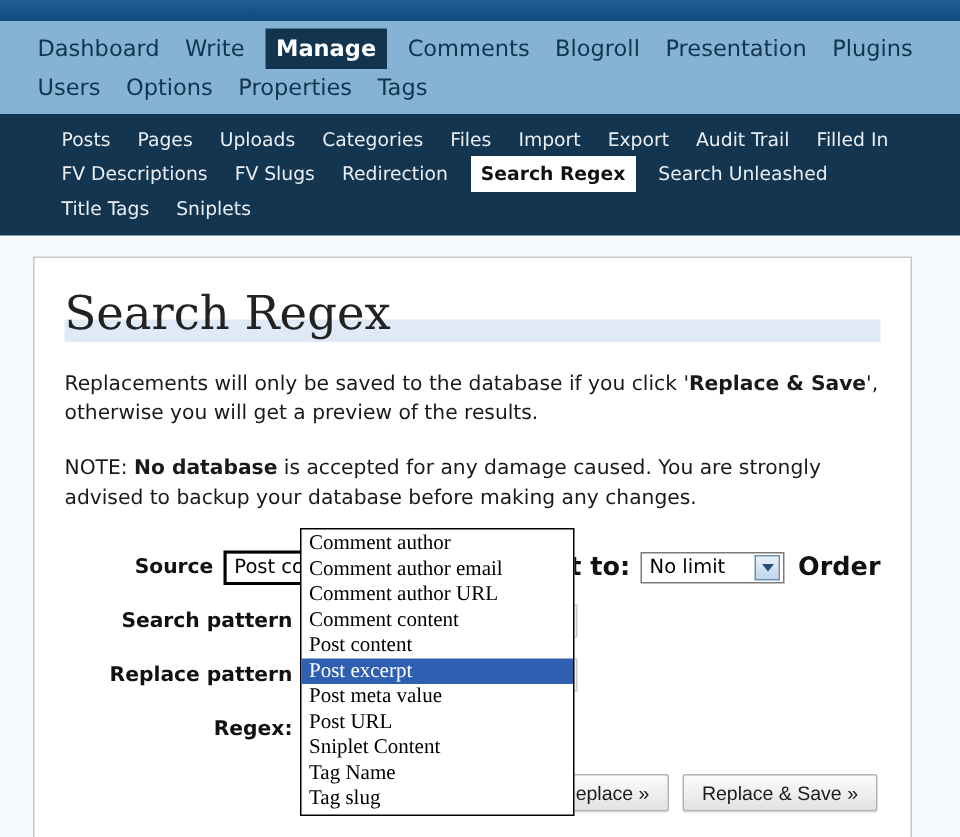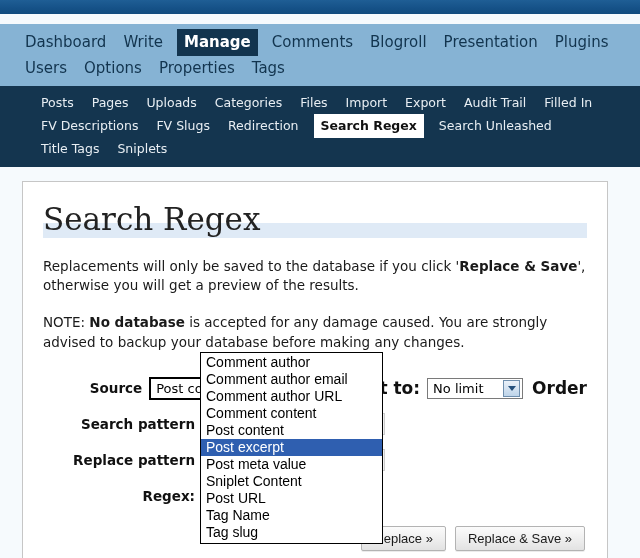--- a/index.html
+++ b/index.html
@@ -22,21 +22,20 @@
     height: 14px;
     background: #17548a;
     background: linear-gradient(to bottom, #1f5e95 0%, #155187 60%, #124b7e 100%);
   }
 
   
   .primary-nav {
     background: #86b3d4;
     padding: 5px 0 4px 22px;
     line-height: 1.55;
-    margin-top: 10px;
   }
   .primary-nav a {
     color: #12344e;
     font-size: 15px;
     text-decoration: none;
     margin-right: 11px;
     display: inline-block;
     padding: 1px 3px;
     white-space: nowrap;
   }
@@ -238,21 +237,21 @@
     z-index: 50;
     padding: 1px 0 2px 0;
   }
   .dropdown-list .opt {
     font-size: 14px;
     line-height: 17px;
     height: 17px;
     padding: 0 4px 0 5px;
     color: #000000;
     white-space: nowrap;
-    font-family: Liberation Sans, sans-serif;
+    font-family: Liberation Serif, serif;
   }
   .dropdown-list .opt.selected {
     background: #2f5fb0;
     color: #ffffff;
   }
 </style>
 </head>
 <body>
 
 <div class="top-strip"></div>
@@ -330,17 +329,17 @@
 </div>
 
 <div class="dropdown-list">
     <div class="opt">Comment author</div>
     <div class="opt">Comment author email</div>
     <div class="opt">Comment author URL</div>
     <div class="opt">Comment content</div>
     <div class="opt">Post content</div>
     <div class="opt selected">Post excerpt</div>
     <div class="opt">Post meta value</div>
+    <div class="opt">Post URL</div>
     <div class="opt">Sniplet Content</div>
-    <div class="opt">Post URL</div>
     <div class="opt">Tag Name</div>
     <div class="opt">Tag slug</div>
   </div>
 
 </body></html>

